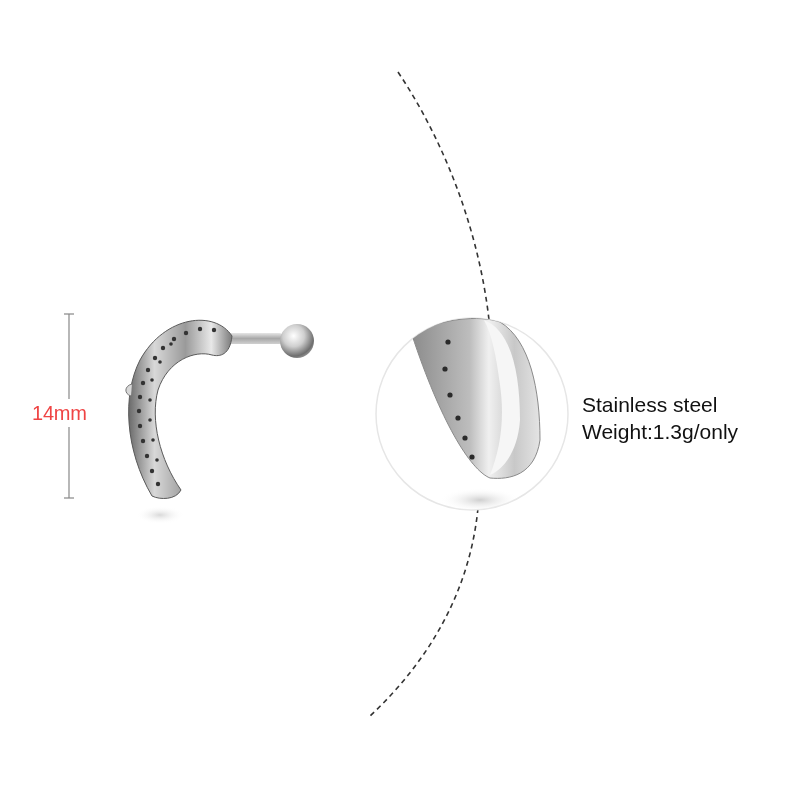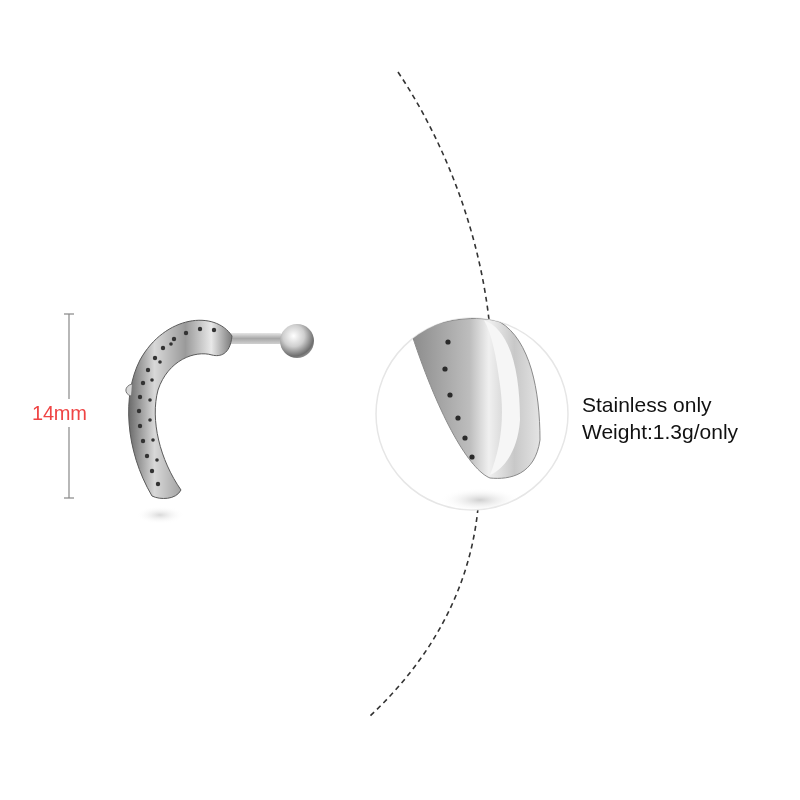--- a/index.html
+++ b/index.html
@@ -110,15 +110,15 @@
           <circle cx="472" cy="457" r="2.6"></circle>
       </g>
       <ellipse cx="480" cy="500" rx="40" ry="12" fill="url(#shadowGrad)"></ellipse>
     </g>
   </g>
 </svg>
 
 <div class="dim-label">14mm</div>
 
 <div class="spec-list">
-  <div>Stainless only</div>
+  <div>Stainless steel</div>
   <div>Weight:1.3g/only</div>
 </div>
 
 </body></html>

